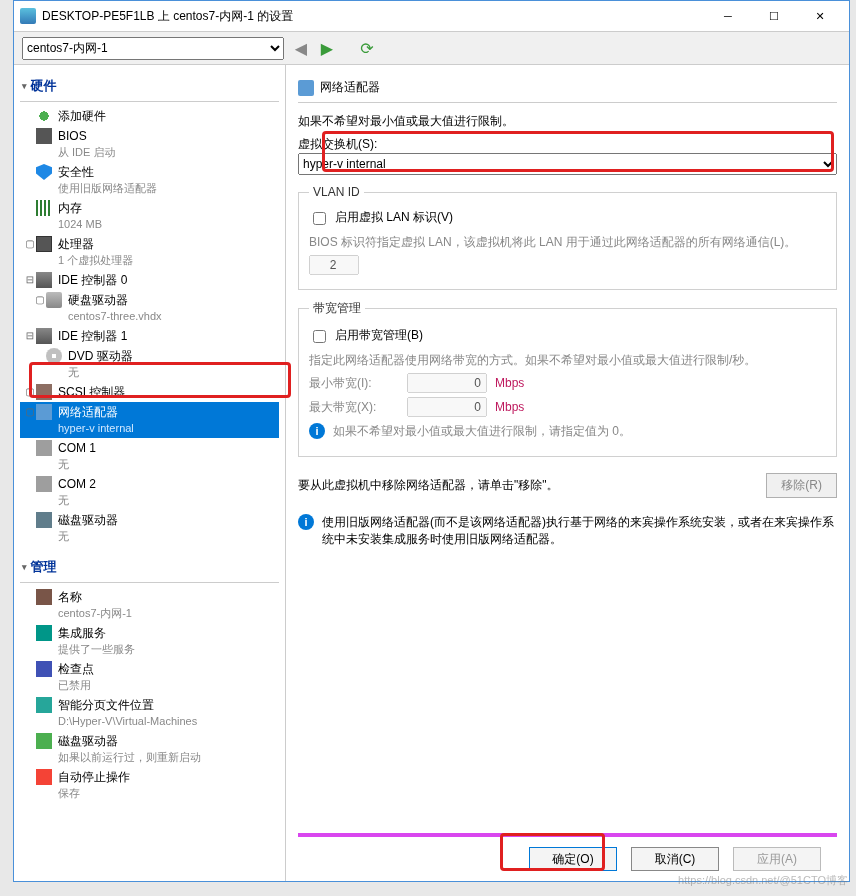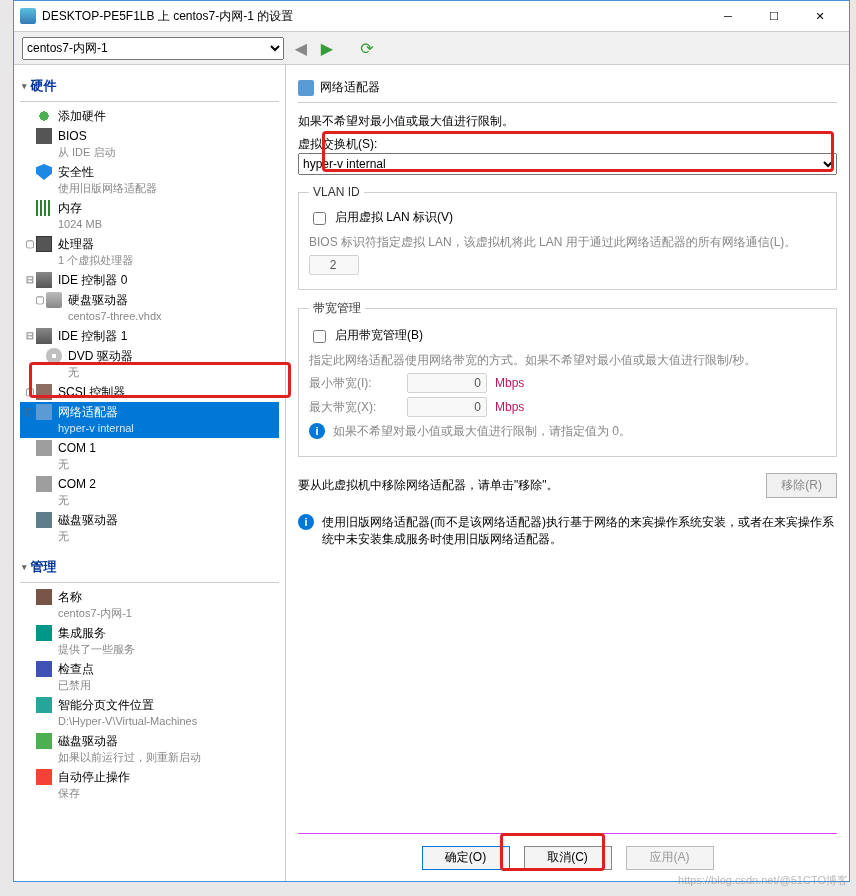--- a/index.html
+++ b/index.html
@@ -41,21 +41,21 @@
 .field-row label.lbl { width: 90px; color: #888; }
 .field-row input[type=text] { width: 80px; height: 20px; text-align: right; padding-right: 4px; font-size: 12px; }
 .field-row .unit { color: #be185d; }
 select.full { width: 100%; height: 22px; font-size: 12px; }
 .disabled-text { color: #888; }
 .check-row { display: flex; align-items: flex-start; gap: 6px; margin: 2px 0 6px 0; }
 .info-row { display: flex; align-items: flex-start; gap: 8px; margin: 6px 0; }
 .info-icon { width: 16px; height: 16px; border-radius: 50%; background: #0078d7; color: #fff; font-size: 11px; display: flex; align-items: center; justify-content: center; flex-shrink: 0; font-weight: bold; }
 .remove-row { display: flex; align-items: center; justify-content: space-between; margin: 6px 0 10px 0; }
 .remove-btn { padding: 3px 14px; font-size: 12px; background: #f0f0f0; border: 1px solid #b0b0b0; color: #888; }
-.buttonbar { height: 48px; border-top: 1px solid #d946ef; display: flex; align-items: center; justify-content: center; gap: 14px; padding: 0 16px; }
+.buttonbar { height: 48px; border-top: 4px solid #d946ef; display: flex; align-items: center; justify-content: flex-end; gap: 14px; padding: 0 16px; }
 .buttonbar button { width: 88px; height: 24px; font-size: 12px; background: #f4f4f4; border: 1px solid #888; cursor: pointer; }
 .buttonbar button.primary { border: 1px solid #0078d7; }
 .buttonbar button:disabled { color: #999; border-color: #bbb; }
 .watermark { position: absolute; right: 8px; bottom: 8px; font-size: 11px; color: rgba(120,120,120,0.5); pointer-events: none; }
 .i-add { background: radial-gradient(circle, #4caf50 40%, transparent 42%); }
 .i-chip { background: #555; }
 .i-shield { background: #1e88e5; clip-path: polygon(50% 0,100% 20%,100% 60%,50% 100%,0 60%,0 20%); }
 .i-mem { background: repeating-linear-gradient(90deg,#2e7d32 0 2px,#fff 2px 4px); }
 .i-cpu { background: #555; border: 1px solid #333; }
 .i-ide { background: linear-gradient(#888,#555); }

